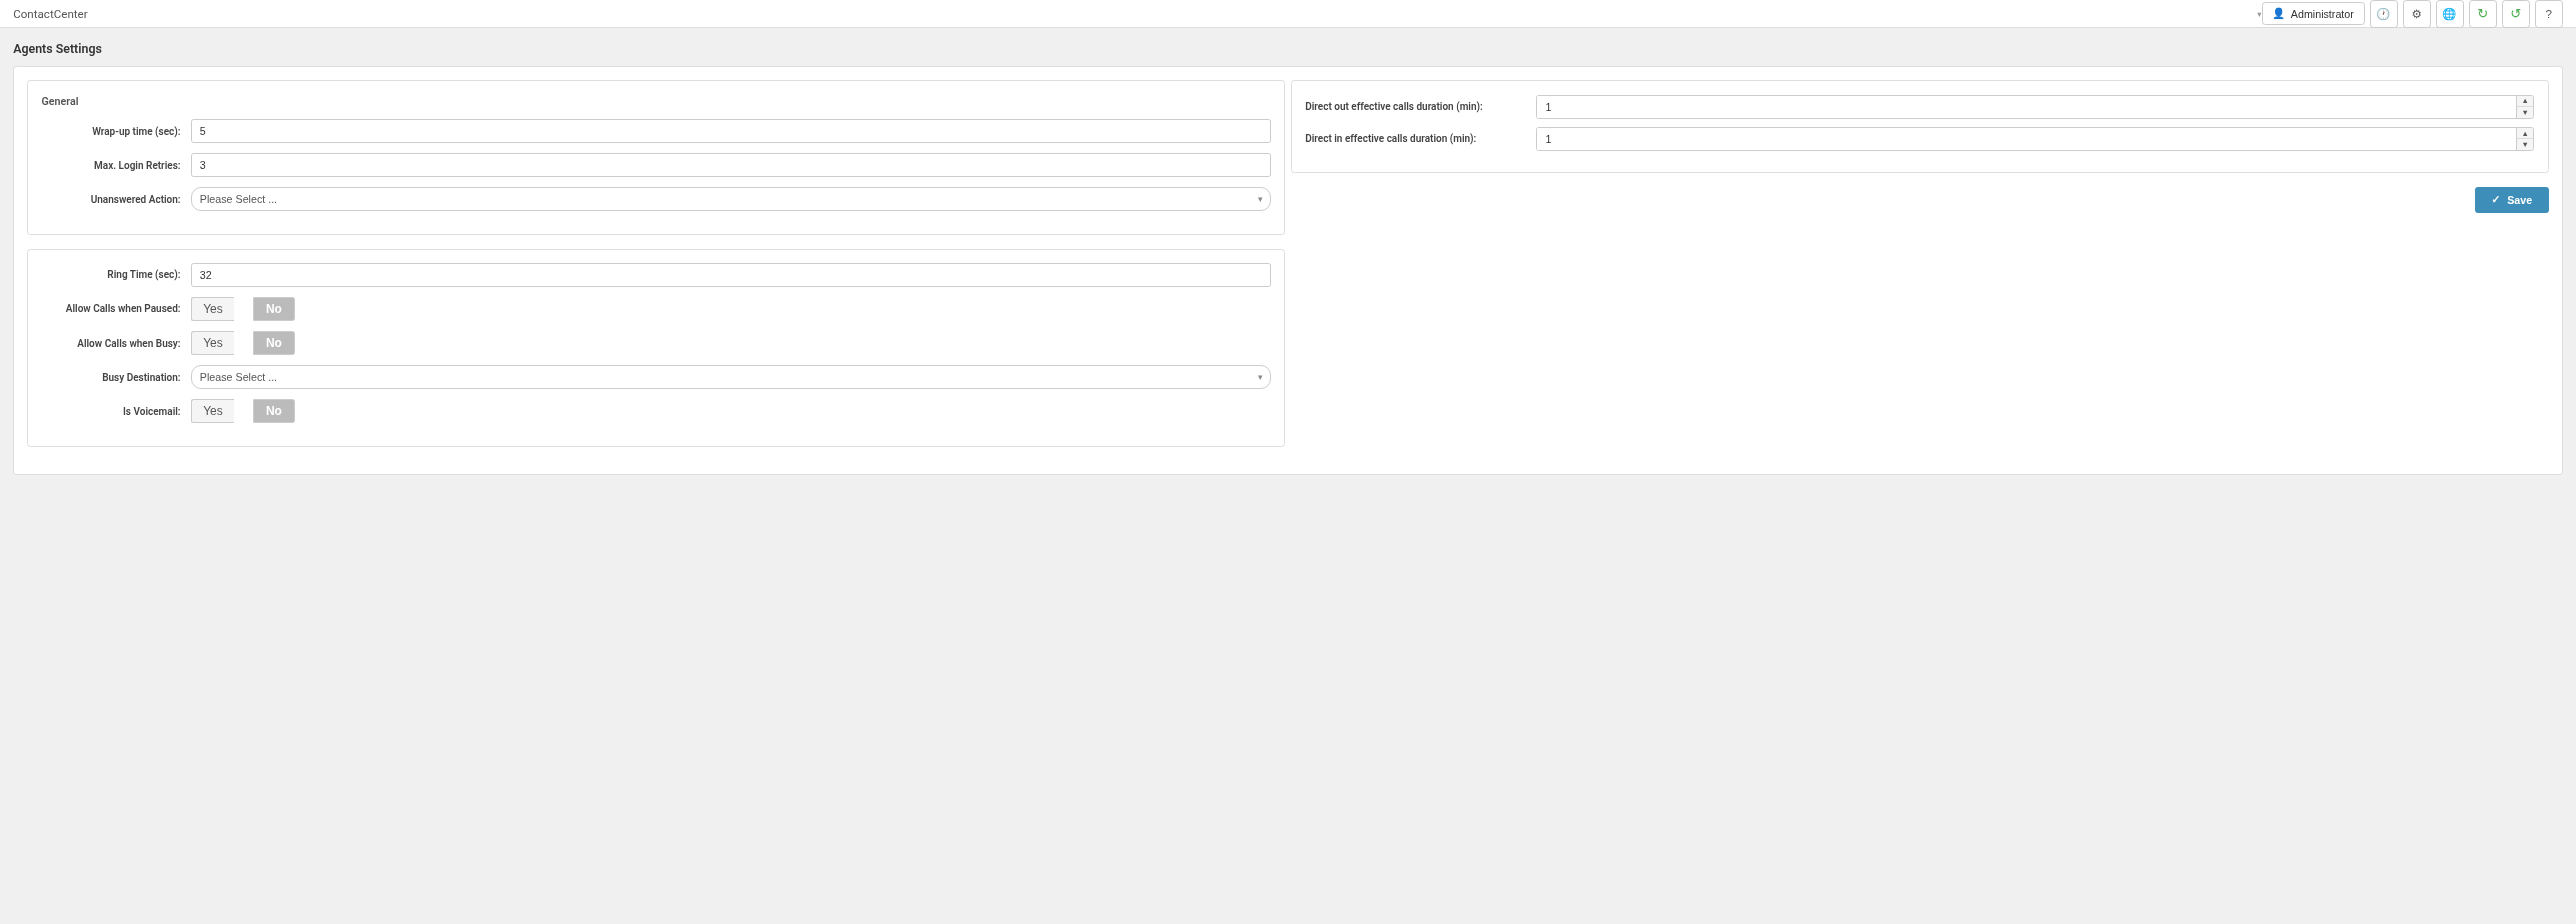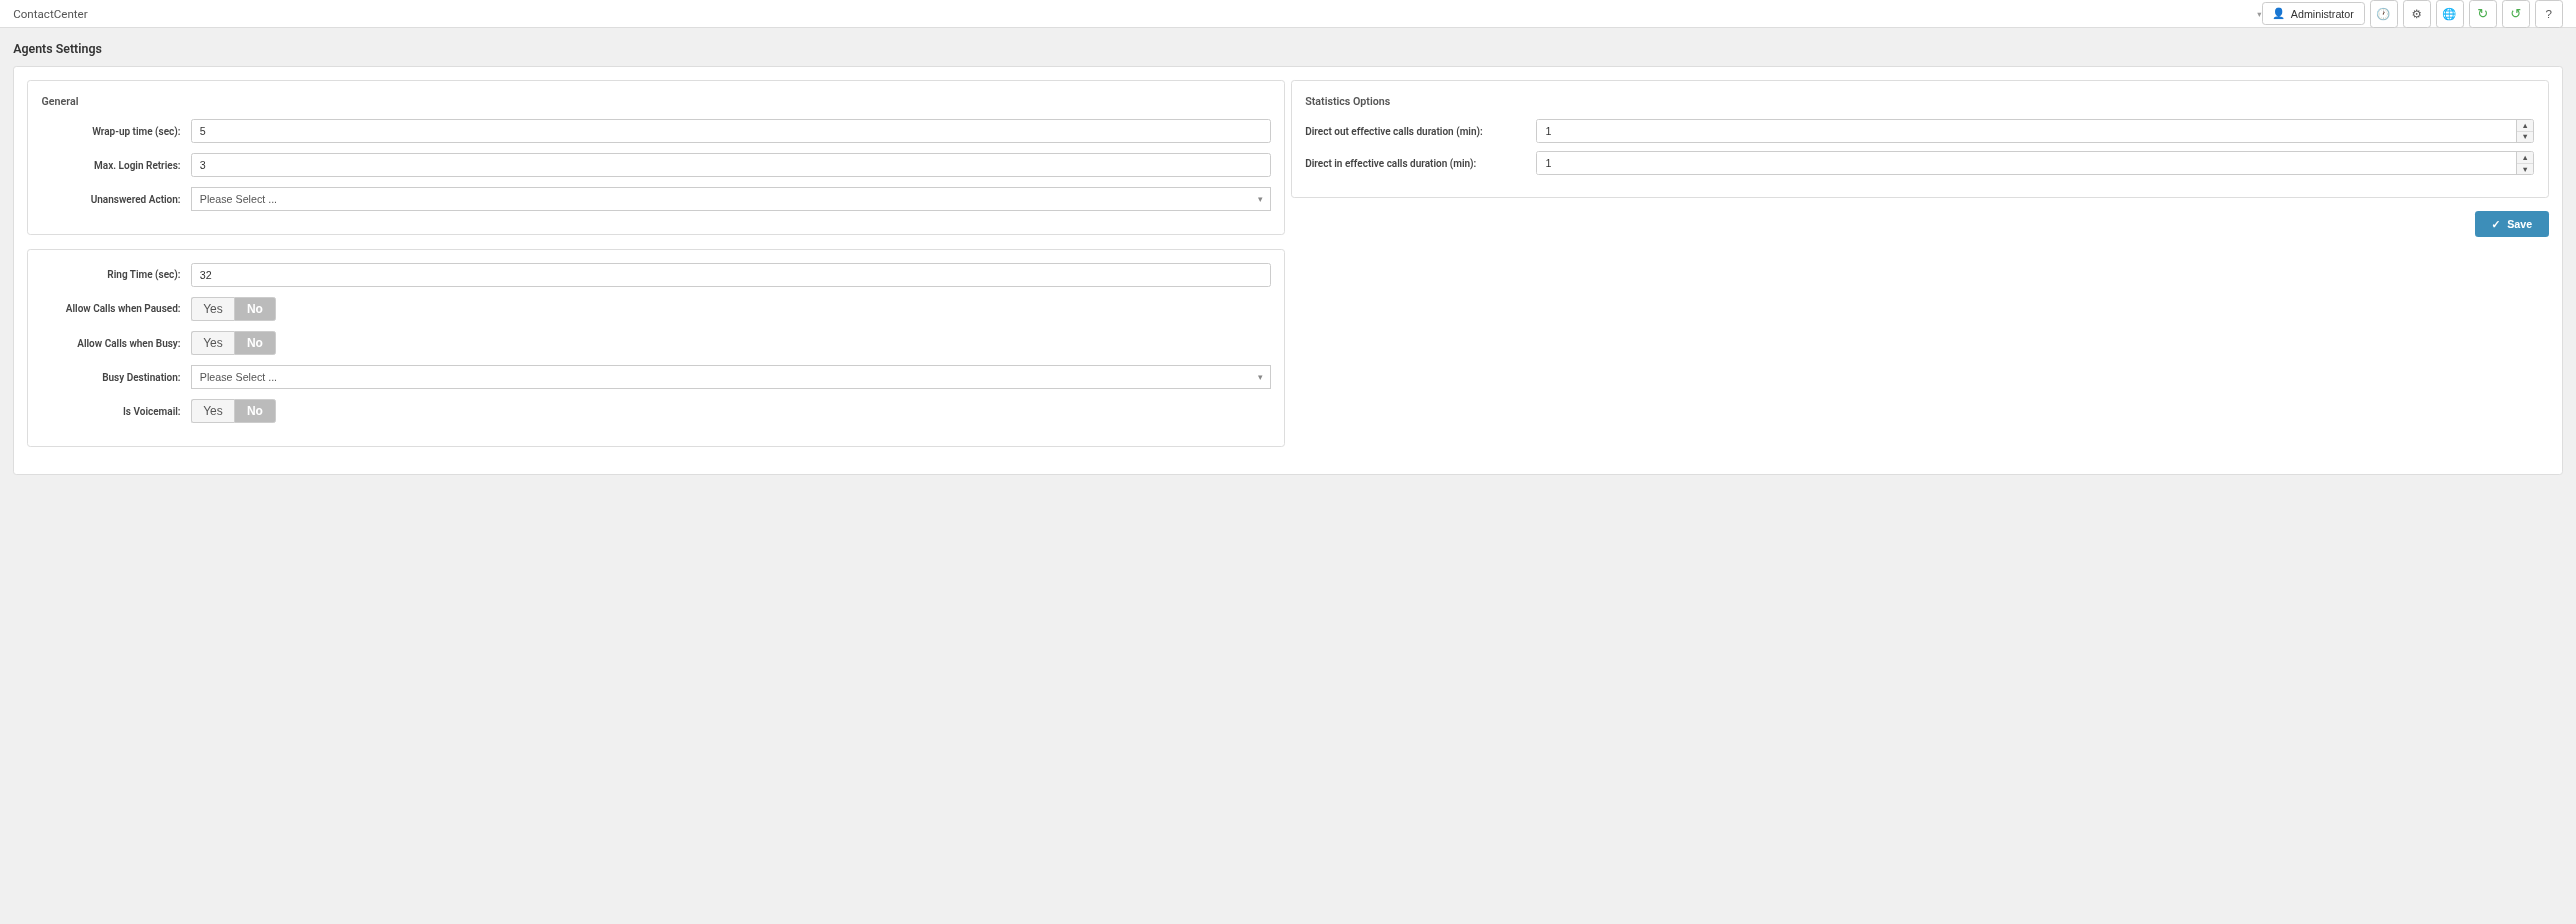--- a/index.html
+++ b/index.html
@@ -134,21 +134,21 @@
     }
 
     
     .select-wrapper {
       flex: 1;
       position: relative;
     }
     .select-control {
       width: 100%;
       border: 0.8px solid #ccc;
-      border-radius: 0;
+      border-radius: 10px;
       padding: 5px 26.4px 5px 8.3px;
       font-size: 10.7px;
       color: #555;
       background: #fff;
       appearance: none;
       cursor: pointer;
       outline: none;
     }
     .select-arrow {
       position: absolute;
@@ -172,20 +172,21 @@
       font-size: 12px;
       cursor: pointer;
       color: #555;
     }
     .toggle-btn:first-child {
       border-radius: 2.5px 0 0 2.5px;
       border-right: none;
     }
     .toggle-btn:last-child {
       border-radius: 0 2.5px 2.5px 0;
+      margin-left: 19px;
     }
     .toggle-btn.active {
       background: #bbb;
       color: #fff;
       font-weight: 600;
     }
 
     
     .stats-form-row {
       display: flex;
@@ -360,21 +361,20 @@
               <button class="toggle-btn active">No</button>
             </div>
           </div>
         </div>
 
       </div>
 
       <div class="right-col">
 
         <div class="section-box">
-          <div class="section-title">Statistics Options</div>
 
           <div class="stats-form-row">
             <label class="stats-label">Direct out effective calls duration (min):</label>
             <div class="spinner-wrapper">
               <input class="spinner-input" type="text" value="1" style="">
               <div class="spinner-btns">
                 <button class="spinner-btn">▲</button>
                 <button class="spinner-btn">▼</button>
               </div>
             </div>

